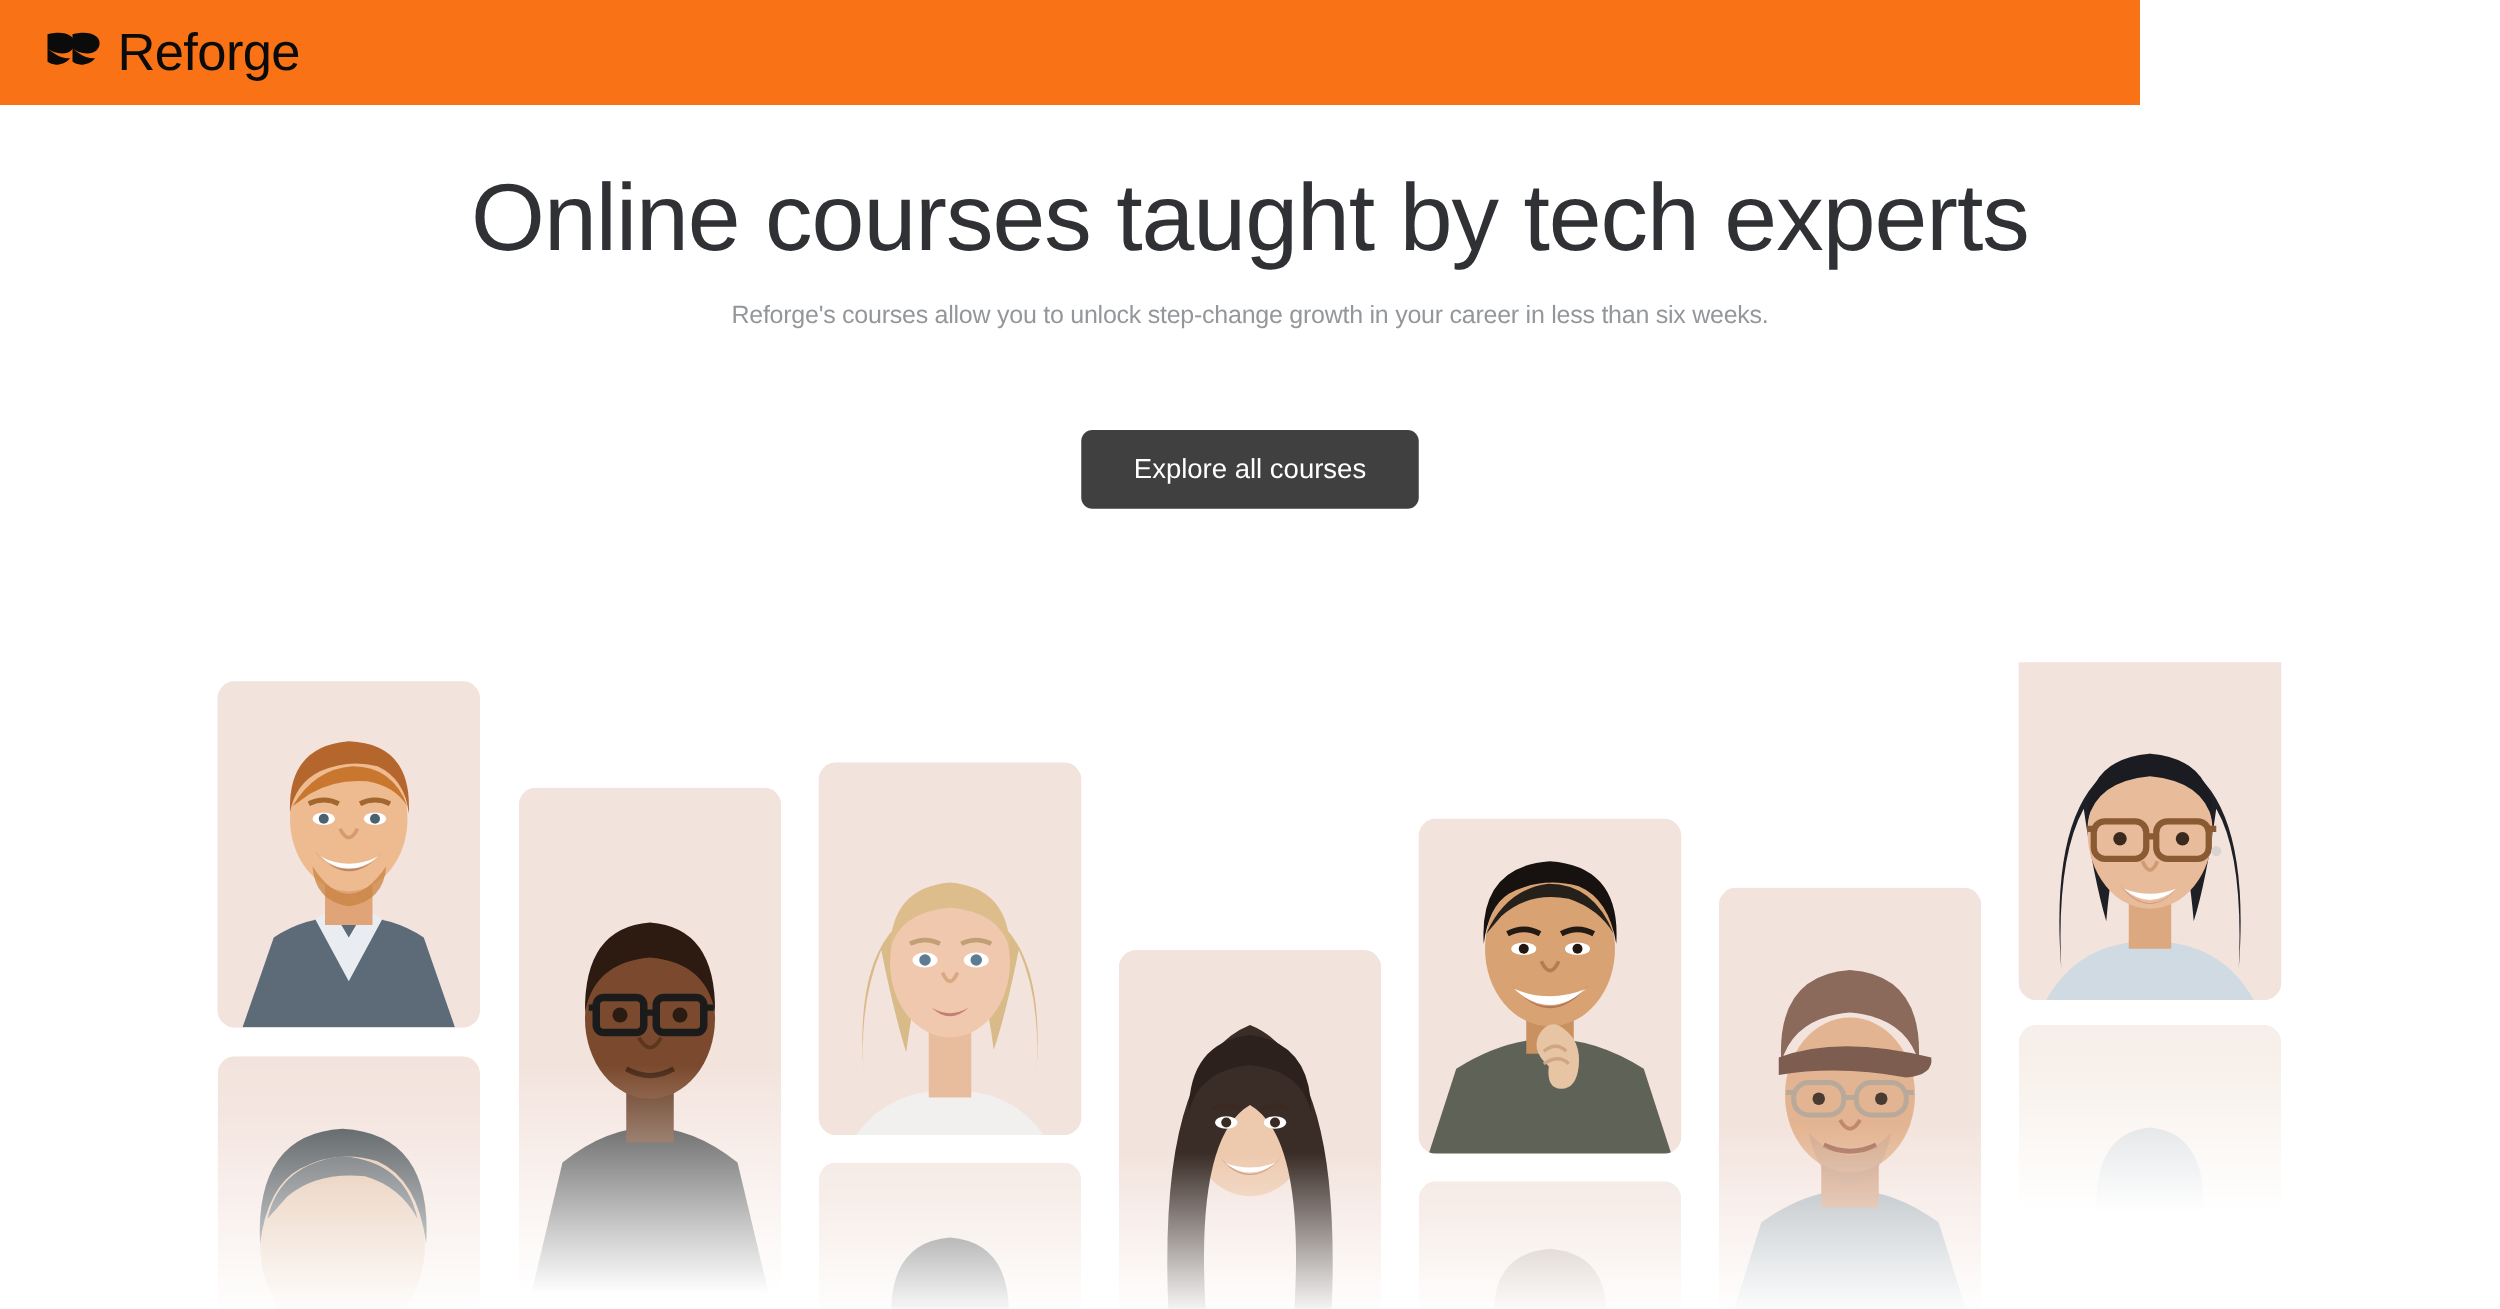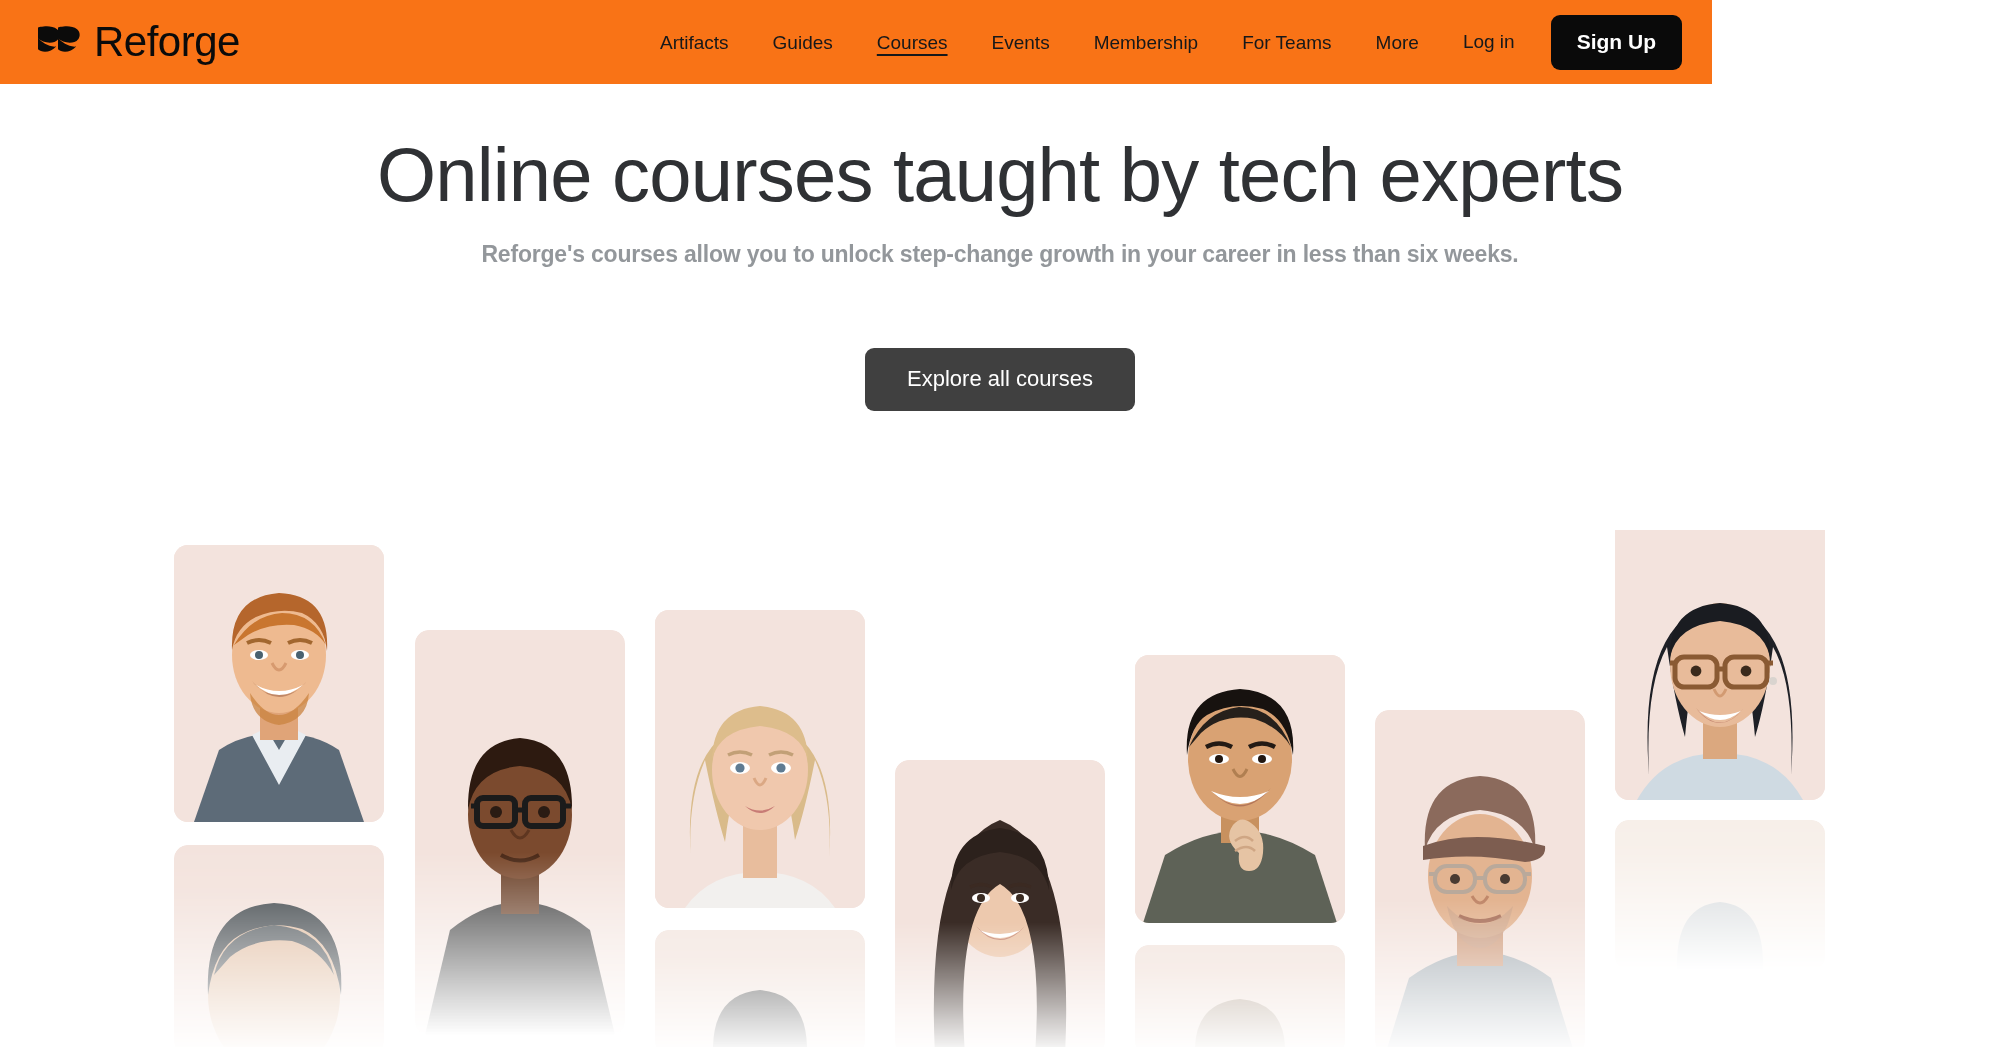--- a/index.html
+++ b/index.html
@@ -51,21 +51,21 @@
 
   
   .hero{ position:absolute; top:0; left:0; width:2000px; text-align:center; }
   .hero-title{
     margin-top:135px;
     font-size:76px; line-height:1.05; font-weight:300;
     color:#2f3134; letter-spacing:-0.8px;
   }
   .hero-sub{
     margin-top:26px;
-    font-size:23px; font-weight:700; color:#93979b; letter-spacing:-0.2px;
+    font-size:20px; font-weight:400; color:#93979b; letter-spacing:-0.2px;
   }
   .cta-wrap{ margin-top:80px; }
   .cta-btn{
     background:#404040; color:#fff;
     font-size:22px; font-weight:400;
     border:none; border-radius:9px;
     padding:0 42px; height:63px;
     cursor:pointer;
     font-family:"Liberation Sans", sans-serif;
   }
@@ -102,31 +102,20 @@
   <a class="brand" href="#">
     <span class="brand-mark">
       <svg viewBox="0 0 48 44" width="44" height="40" aria-hidden="true">
         <path d="M2 6 C2 6 16 2 23 8 C28 12 26 20 20 22 C14 24 6 22 2 18 C6 22 14 28 22 27 L22 27 C16 34 6 34 2 30 Z" fill="#0b0b0b"></path>
         <path d="M24 6 C24 6 38 2 45 8 C50 12 48 20 42 22 C36 24 28 22 24 18 C28 22 36 28 44 27 C38 34 28 34 24 30 Z" fill="#0b0b0b"></path>
       </svg>
     </span>
     <span class="brand-word">Reforge</span>
   </a>
 
-  <nav class="nav">
-    <a class="nav-link" href="#">Artifacts</a>
-    <a class="nav-link" href="#">Guides</a>
-    <a class="nav-link active" href="#">Courses</a>
-    <a class="nav-link" href="#">Events</a>
-    <a class="nav-link" href="#">Membership</a>
-    <a class="nav-link" href="#">For Teams</a>
-    <a class="nav-link" href="#">More</a>
-    <a class="nav-login" href="#">Log in</a>
-    <button class="signup-btn">Sign Up</button>
-  </nav>
 </div>
 
 <div class="hero">
   <h1 class="hero-title">Online courses taught by tech experts</h1>
   <p class="hero-sub">Reforge's courses allow you to unlock step-change growth in your career in less than six weeks.</p>
   <div class="cta-wrap">
     <button class="cta-btn">Explore all courses</button>
   </div>
 </div>
 

